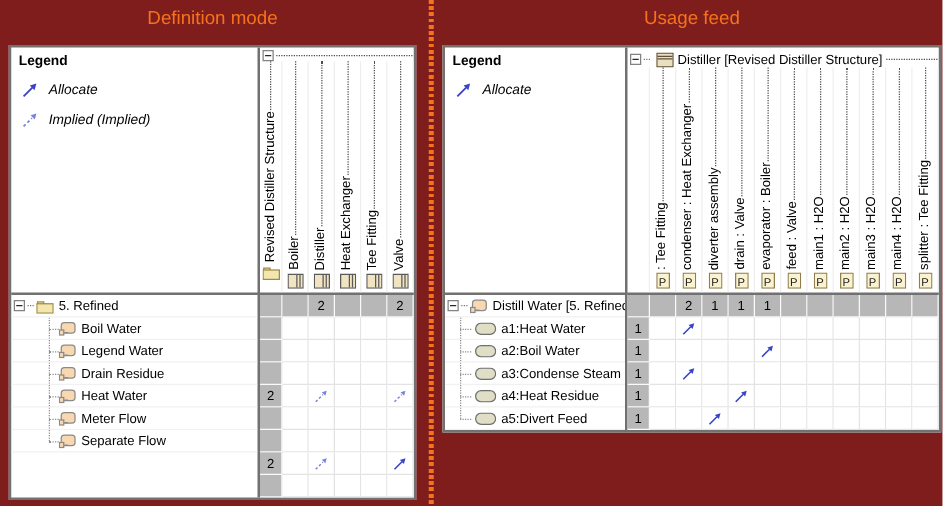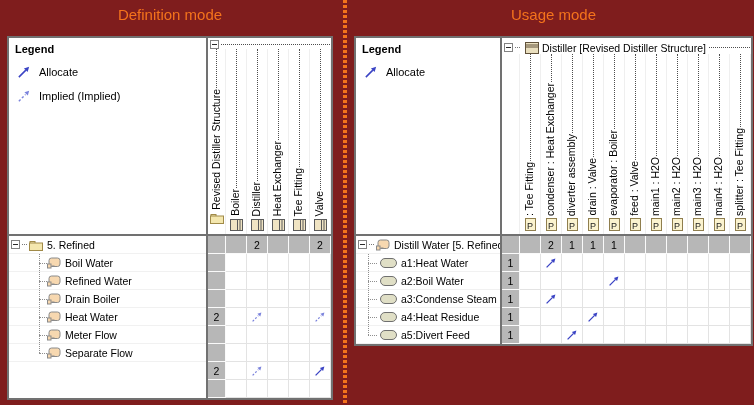--- a/index.html
+++ b/index.html
@@ -15,21 +15,21 @@
           border:2px solid #717171;background:#fff;box-sizing:border-box;}
   #matrix-0{left:7px;top:36px;width:326px;height:364px;grid-template-columns:199px 1fr;}
   #matrix-1{left:354px;top:36px;width:399px;height:310px;grid-template-columns:146px 1fr;}
   .matrix>div{box-sizing:border-box;min-width:0;min-height:0;overflow:hidden;}
   .hdr-left{border-right:2px solid #717171;border-bottom:2px solid #717171;padding:5px 6px;}
   .hdr-right{border-bottom:2px solid #717171;position:relative;}
   .body-left{border-right:2px solid #717171;}
 
   
   .lg-head{font-weight:bold;font-size:11px;margin-bottom:10px;}
-  .lg-item{display:flex;align-items:center;gap:8px;margin-bottom:10px;font-size:11px;padding-left:2px;}
+  .lg-item{display:flex;align-items:center;gap:8px;margin-bottom:10px;font-size:11px;padding-left:2px;font-style:italic;}
 
   
   .exp{width:9px;height:9px;border:1px solid #828282;background:#fff;position:relative;
        box-sizing:border-box;flex:0 0 auto;}
   .exp::before{content:"";position:absolute;left:1px;right:1px;top:50%;margin-top:-1px;border-top:1px solid #2a2a2a;}
   .hdots{width:5px;height:0;border-top:1px dotted #777;margin:0 2px;flex:0 0 auto;}
 
   
   .topdot{position:absolute;top:6px;left:13px;right:1px;border-top:1px dotted #4d4d4d;}
   .exp-abs{position:absolute;top:2px;left:2px;}
@@ -66,21 +66,21 @@
   .cell{box-sizing:border-box;height:18px;border-right:1px solid #E3E3E3;border-bottom:1px solid #E3E3E3;
         display:flex;align-items:center;justify-content:center;font-size:10.5px;background:#fff;}
   .cell.gray{background:#B7B7B7;border-color:#FAFAFA;}
 </style>
 </head>
 <body>
 
 <div class="stage">
 
   <div id="title-0" class="ptitle">Definition mode</div>
-  <div id="title-1" class="ptitle">Usage mode</div>
+  <div id="title-1" class="ptitle">Usage feed</div>
   <div class="divider"></div>
 
   <div id="matrix-0" class="matrix">
     <div class="hdr-left">
       <div class="lg-head">Legend</div>
       <div class="lg-item">
         <svg width="14" height="14" viewBox="0 0 12 12">
             <line x1="1.6" y1="10.4" x2="7.6" y2="4.4" stroke="#3A43C4" stroke-width="1.3"></line>
             <polygon points="10.4,1.6 5.9,2.9 9.1,6.1" fill="#3A43C4"></polygon>
           </svg>
@@ -188,31 +188,31 @@
           <span>Boil Water</span>
         </div>
         <div class="rl child">
           <span class="icon">
             <svg width="14" height="12" viewBox="0 0 14 12">
               <rect x="2" y="1" width="11" height="8.5" rx="2.5" fill="#F7D8B0" stroke="#8a8a8a"></rect>
               <rect x="0.5" y="7" width="3.5" height="4" fill="#F7D8B0" stroke="#8a8a8a"></rect>
               <line x1="4.5" y1="9" x2="7.5" y2="9" stroke="#8a8a8a"></line>
             </svg>
           </span>
-          <span>Refined Water</span>
+          <span>Legend Water</span>
         </div>
         <div class="rl child">
           <span class="icon">
             <svg width="14" height="12" viewBox="0 0 14 12">
               <rect x="2" y="1" width="11" height="8.5" rx="2.5" fill="#F7D8B0" stroke="#8a8a8a"></rect>
               <rect x="0.5" y="7" width="3.5" height="4" fill="#F7D8B0" stroke="#8a8a8a"></rect>
               <line x1="4.5" y1="9" x2="7.5" y2="9" stroke="#8a8a8a"></line>
             </svg>
           </span>
-          <span>Drain Boiler</span>
+          <span>Drain Residue</span>
         </div>
         <div class="rl child">
           <span class="icon">
             <svg width="14" height="12" viewBox="0 0 14 12">
               <rect x="2" y="1" width="11" height="8.5" rx="2.5" fill="#F7D8B0" stroke="#8a8a8a"></rect>
               <rect x="0.5" y="7" width="3.5" height="4" fill="#F7D8B0" stroke="#8a8a8a"></rect>
               <line x1="4.5" y1="9" x2="7.5" y2="9" stroke="#8a8a8a"></line>
             </svg>
           </span>
           <span>Heat Water</span>

